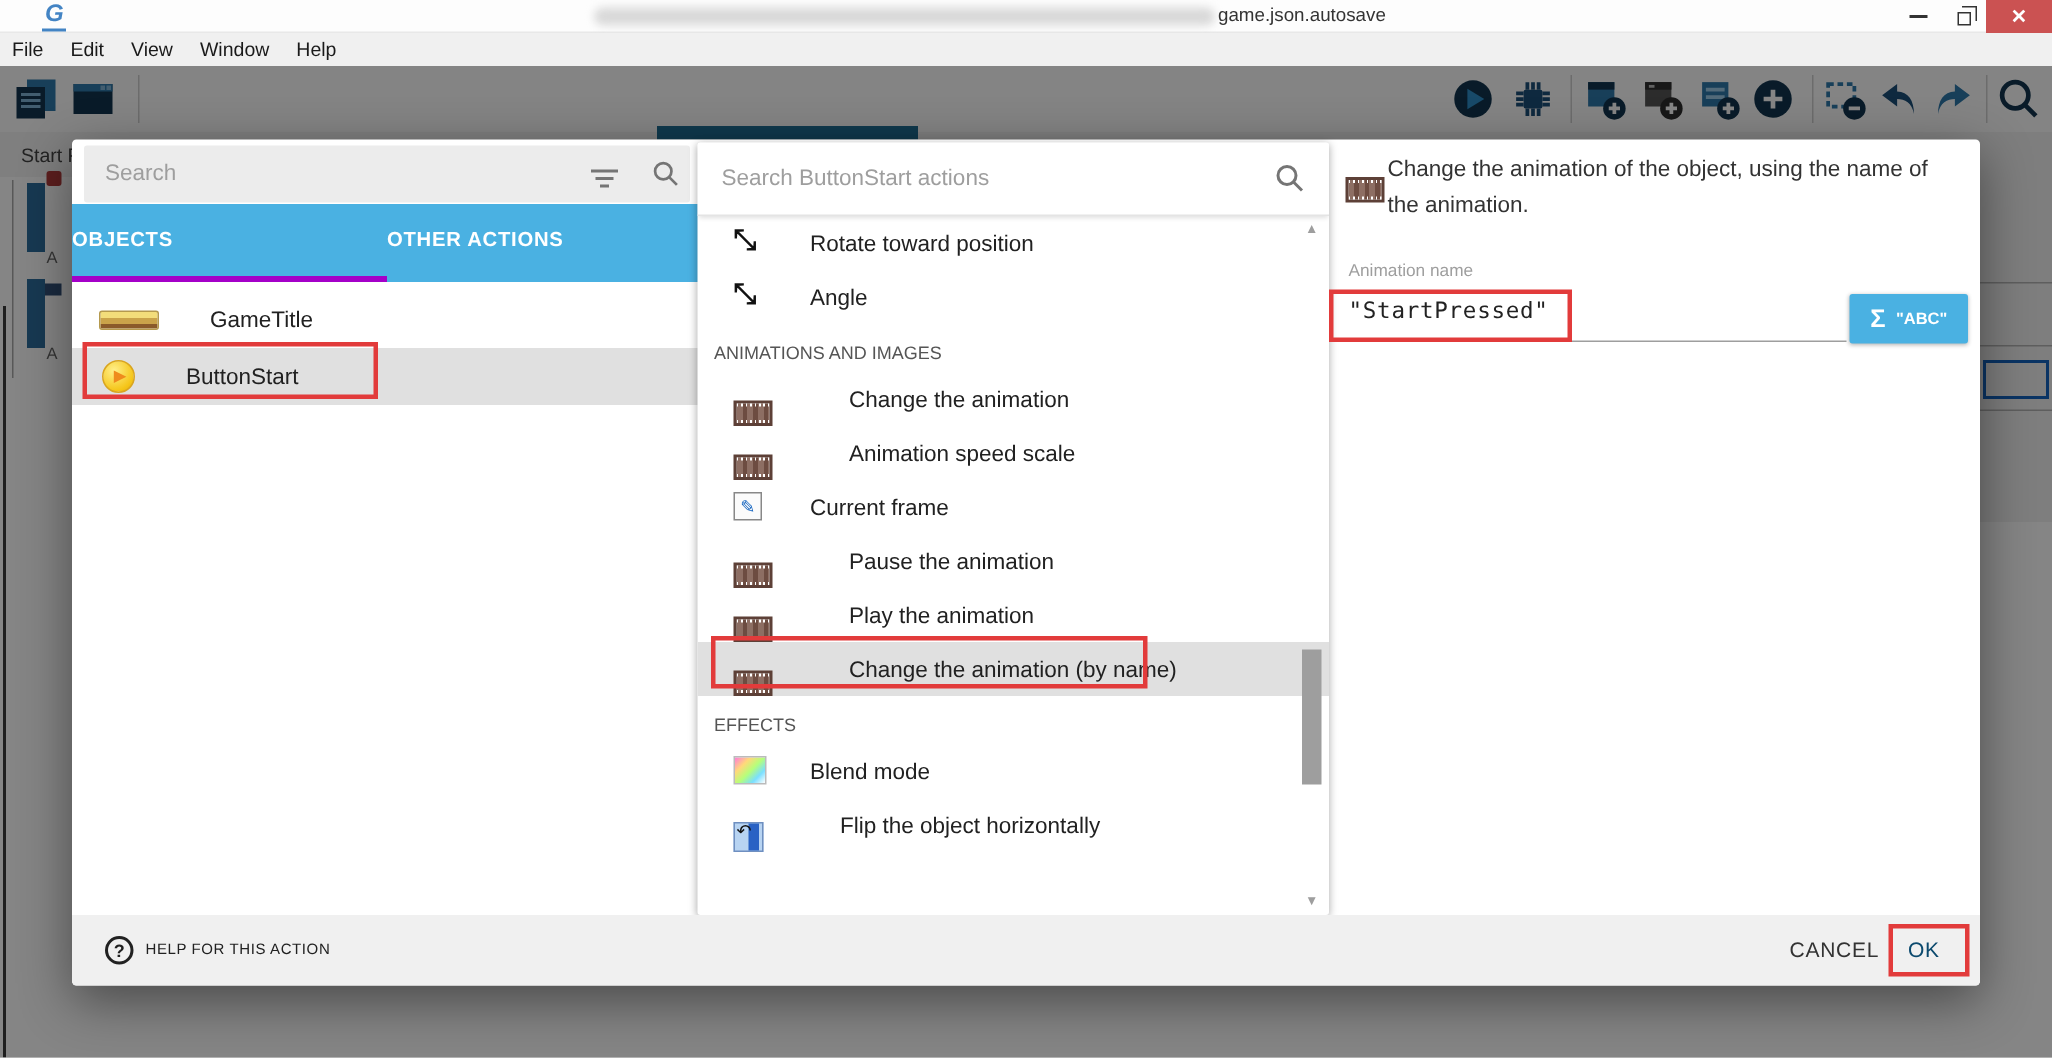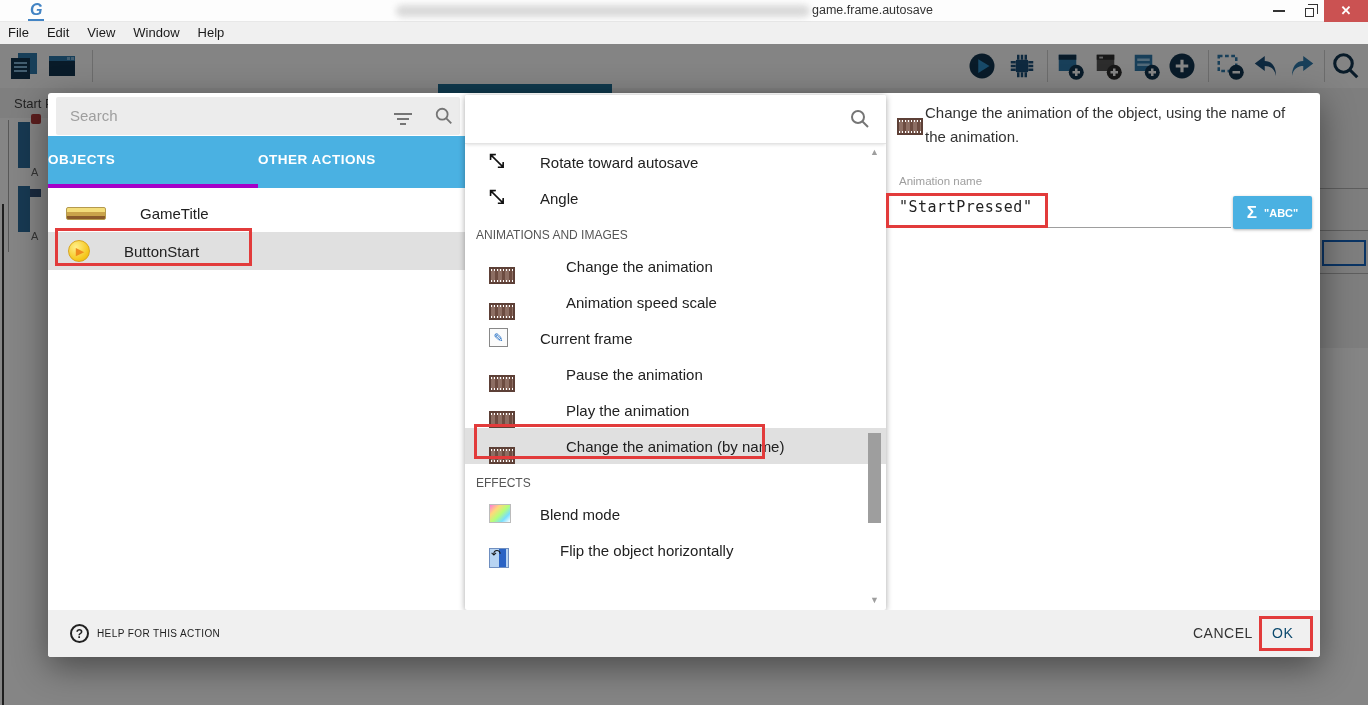--- a/index.html
+++ b/index.html
@@ -266,21 +266,21 @@
     <div class="hline abs" style="top:186px"></div>
     <div class="hline abs" style="top:229px"></div>
     <div class="blue-box abs"></div>
   </div>
 
   <div id="overlay" class="abs"></div>
 
   <div id="titlebar" class="abs">
     <span class="logo-g abs">G</span>
     <div class="title-blur abs"></div>
-    <span class="title-text abs">game.frame.autosave</span>
+    <span class="title-text abs">game.json.autosave</span>
     <div id="btn-min" class="win-btn abs">
         <div id="min-glyph"></div>
       </div>
     <div id="btn-restore" class="win-btn abs">
         <div id="restore-glyph"></div>
       </div>
     <div id="btn-close" class="win-btn abs">
         <span id="close-glyph">✕</span>
       </div>
   </div>
@@ -322,29 +322,30 @@
         <div class="thumb-buttonstart">
             <span>▶</span>
           </div>
         <span class="obj-label">ButtonStart</span>
       </div>
 
     </div>
 
     <div id="card" class="abs">
       <div id="searchB" class="abs">
+        <input type="text" placeholder="Search ButtonStart actions" style="">
         <svg id="magB" class="abs" width="22" height="22" viewBox="0 0 22 22">
           <circle class="mag" cx="9" cy="9" r="6"></circle>
             <path class="mag" d="M13.5 13.5 L19 19"></path>
         </svg>
       </div>
       <div id="listB" class="abs">
         <div class="act-row">
           <span class="act-icon icon-rotate">⤡</span>
-          <span class="act-label">Rotate toward autosave</span>
+          <span class="act-label">Rotate toward position</span>
         </div>
         <div class="act-row">
           <span class="act-icon icon-rotate">⤡</span>
           <span class="act-label">Angle</span>
         </div>
         <div class="act-header">ANIMATIONS AND IMAGES</div>
         <div class="act-row">
           <span class="act-icon icon-film"></span>
           <span class="act-label">Change the animation</span>
         </div>

